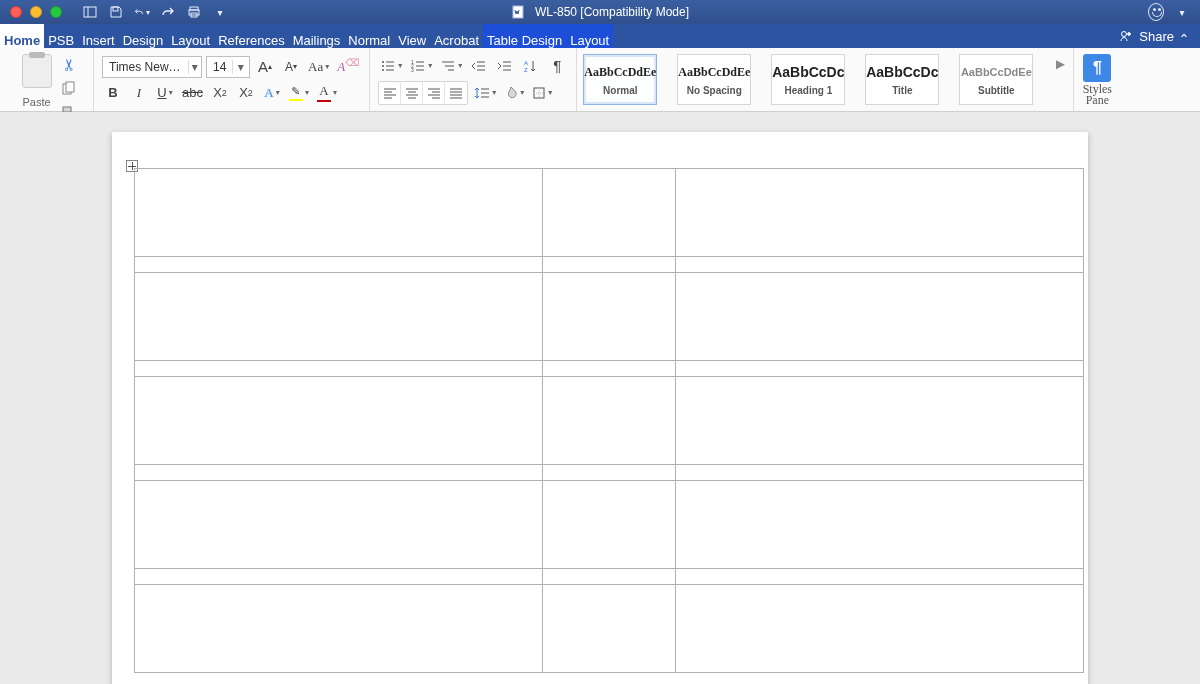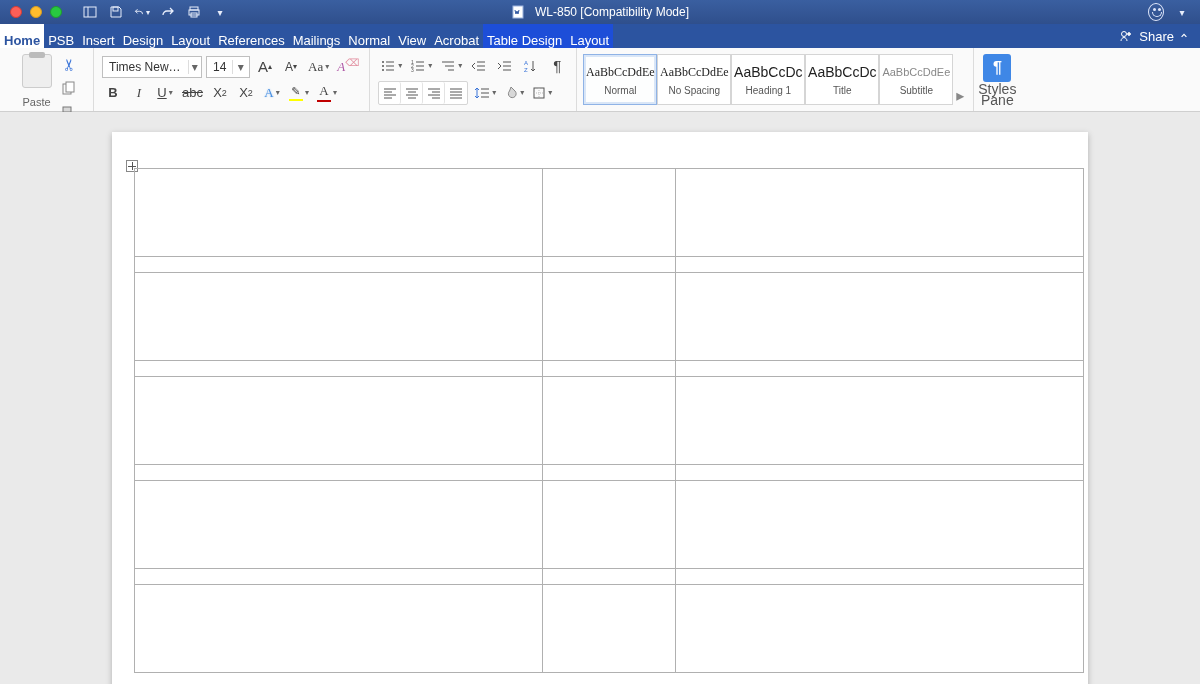--- a/index.html
+++ b/index.html
@@ -50,29 +50,29 @@
   .combo .dd { width:16px; border-left:1px solid #ddd; display:flex; align-items:center; justify-content:center; color:#666;}
   .btn { height:22px; min-width:22px; display:inline-flex; align-items:center; justify-content:center; color:#444; font-size:13px; border-radius:2px; padding:0 2px;}
   .seg { display:flex; background:#fff; border:1px solid #d5d5d5; border-radius:2px;}
   .seg .btn { border-right:1px solid #e3e3e3;}
   .seg .btn:last-child{border-right:none;}
   .row { display:flex; align-items:center; gap:4px;}
   .font-color-bar { width:14px; height:2px; background:#c00000; display:block; margin-top:1px;}
   .hl-bar { width:14px; height:2px; background:#ffff00; display:block; margin-top:1px;}
 
   
-  .gallery { display:flex; gap:0; align-items:flex-end; padding:4px 6px;}
+  .gallery { display:flex; gap:20px; align-items:flex-start; padding:4px 6px;font-weight:bold;}
   .style-card { width:74px; background:#fff; border:1px solid #d5d5d5; display:flex; flex-direction:column; align-items:center; justify-content:center; }
   .style-card.sel { border:1px solid #8fb3e6; background:#fdfefe; box-shadow:0 0 0 2px #d9e6f7 inset;}
   .style-prev { font-size:12px; color:#222; padding:6px 2px 2px 2px; height:30px; display:flex; align-items:center;}
   .style-name { font-size:10px; color:#555; padding-bottom:8px;}
   .gallery-arrow { width:14px; display:flex; align-items:center; justify-content:center; color:#888;}
   .styles-pane { width:46px; display:flex; flex-direction:column; align-items:center; justify-content:center; gap:2px; padding:4px 6px;}
   .styles-pane .ic-box { width:28px; height:28px; background:#3f87e6; border-radius:3px; display:flex; align-items:center; justify-content:center; color:#fff; font-weight:bold;}
-  .styles-pane .lbl { font-size:14px; color:#555; text-align:center; line-height:11px;}
+  .styles-pane .lbl { font-size:12px; color:#555; text-align:center; line-height:11px;font-family:Liberation Serif, serif;}
 
   
   .doc-area { position:absolute; top:112px; left:0; right:0; bottom:0; background:#eaeaea; display:flex; justify-content:center; overflow:hidden;}
   .page { margin-top:20px; width:976px; background:#fff; box-shadow:0 2px 6px rgba(0,0,0,.25); position:relative; min-height:700px;}
   .table-anchor { position:absolute; top:28px; left:14px; width:12px; height:12px; border:1px solid #888; background:#fff; display:flex; align-items:center; justify-content:center;}
   .table-anchor::before, .table-anchor::after { content:""; position:absolute; background:#555;}
   .table-anchor::before { width:8px; height:1px;}
   .table-anchor::after { width:1px; height:8px;}
   table.doc { position:absolute; top:36px; left:22px; border-collapse:collapse; width:950px;}
   table.doc td { border:1px solid #b0b0b0; }

